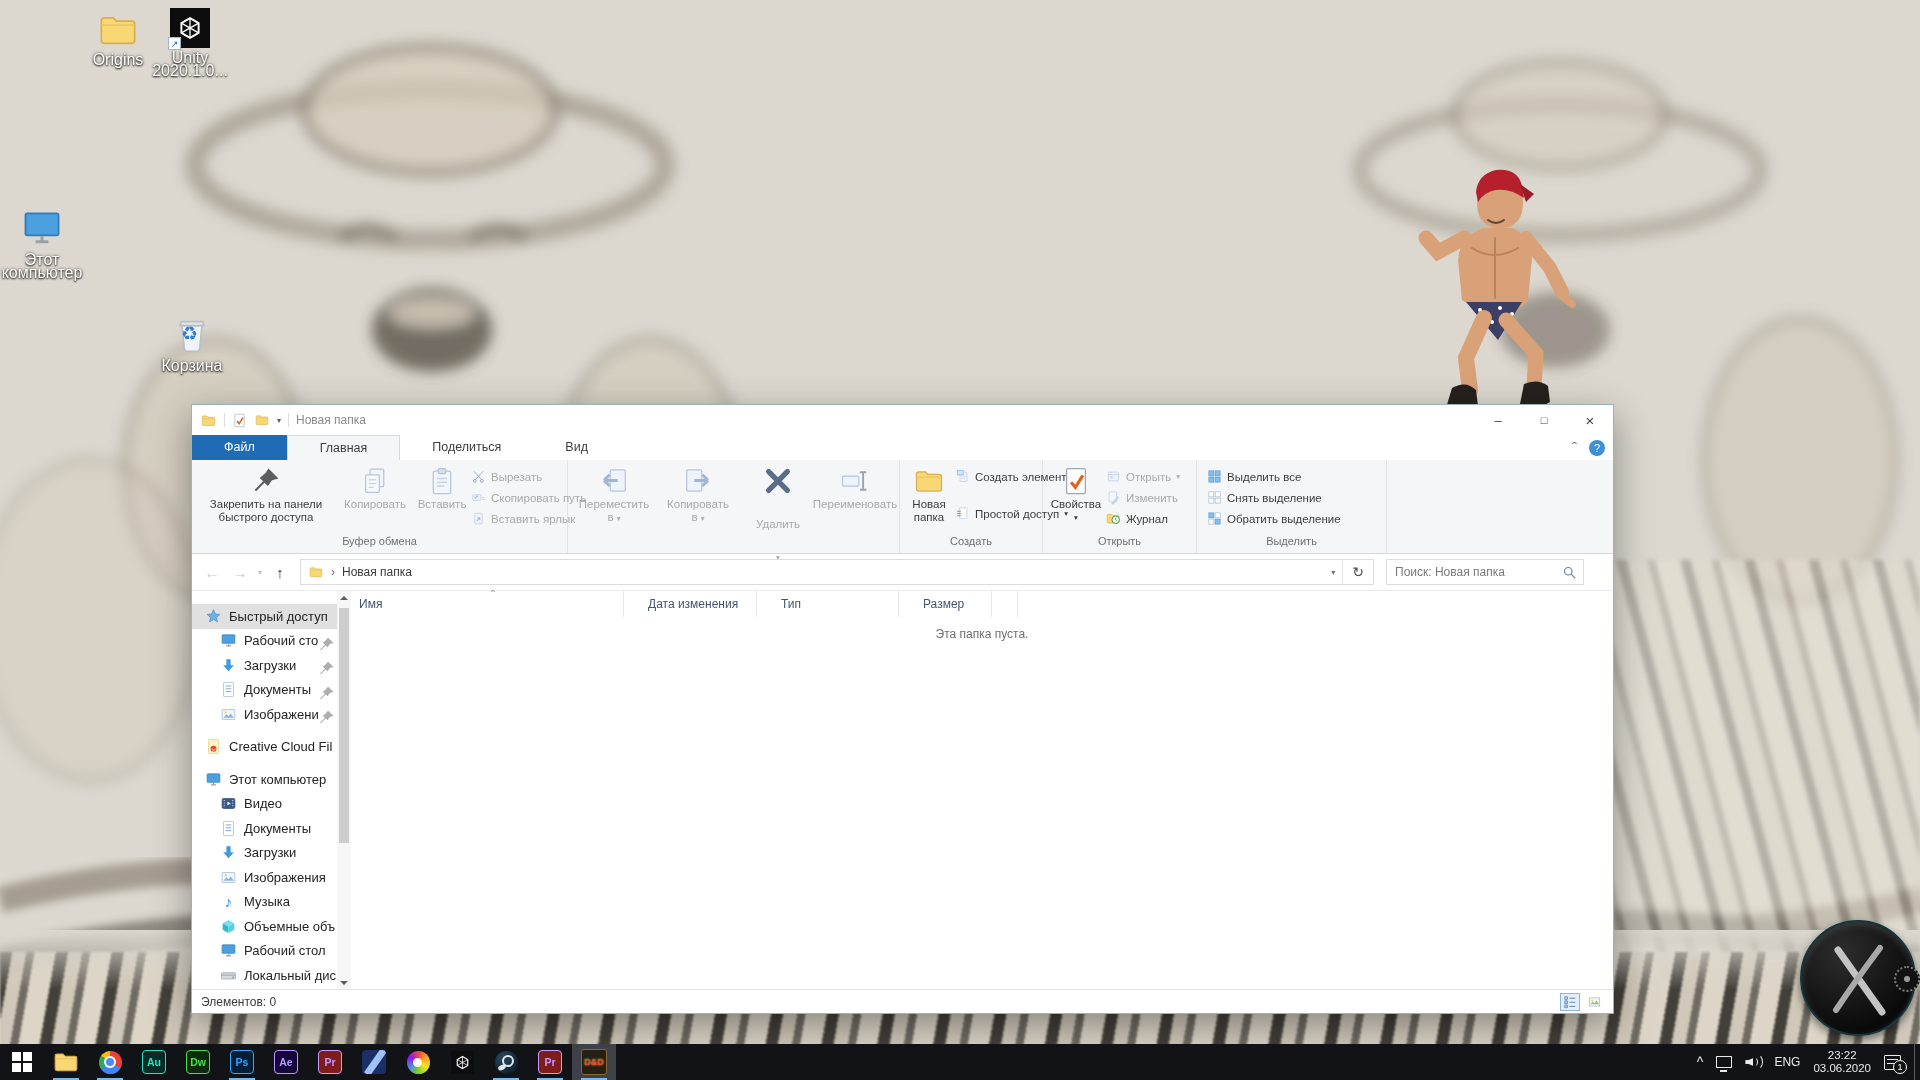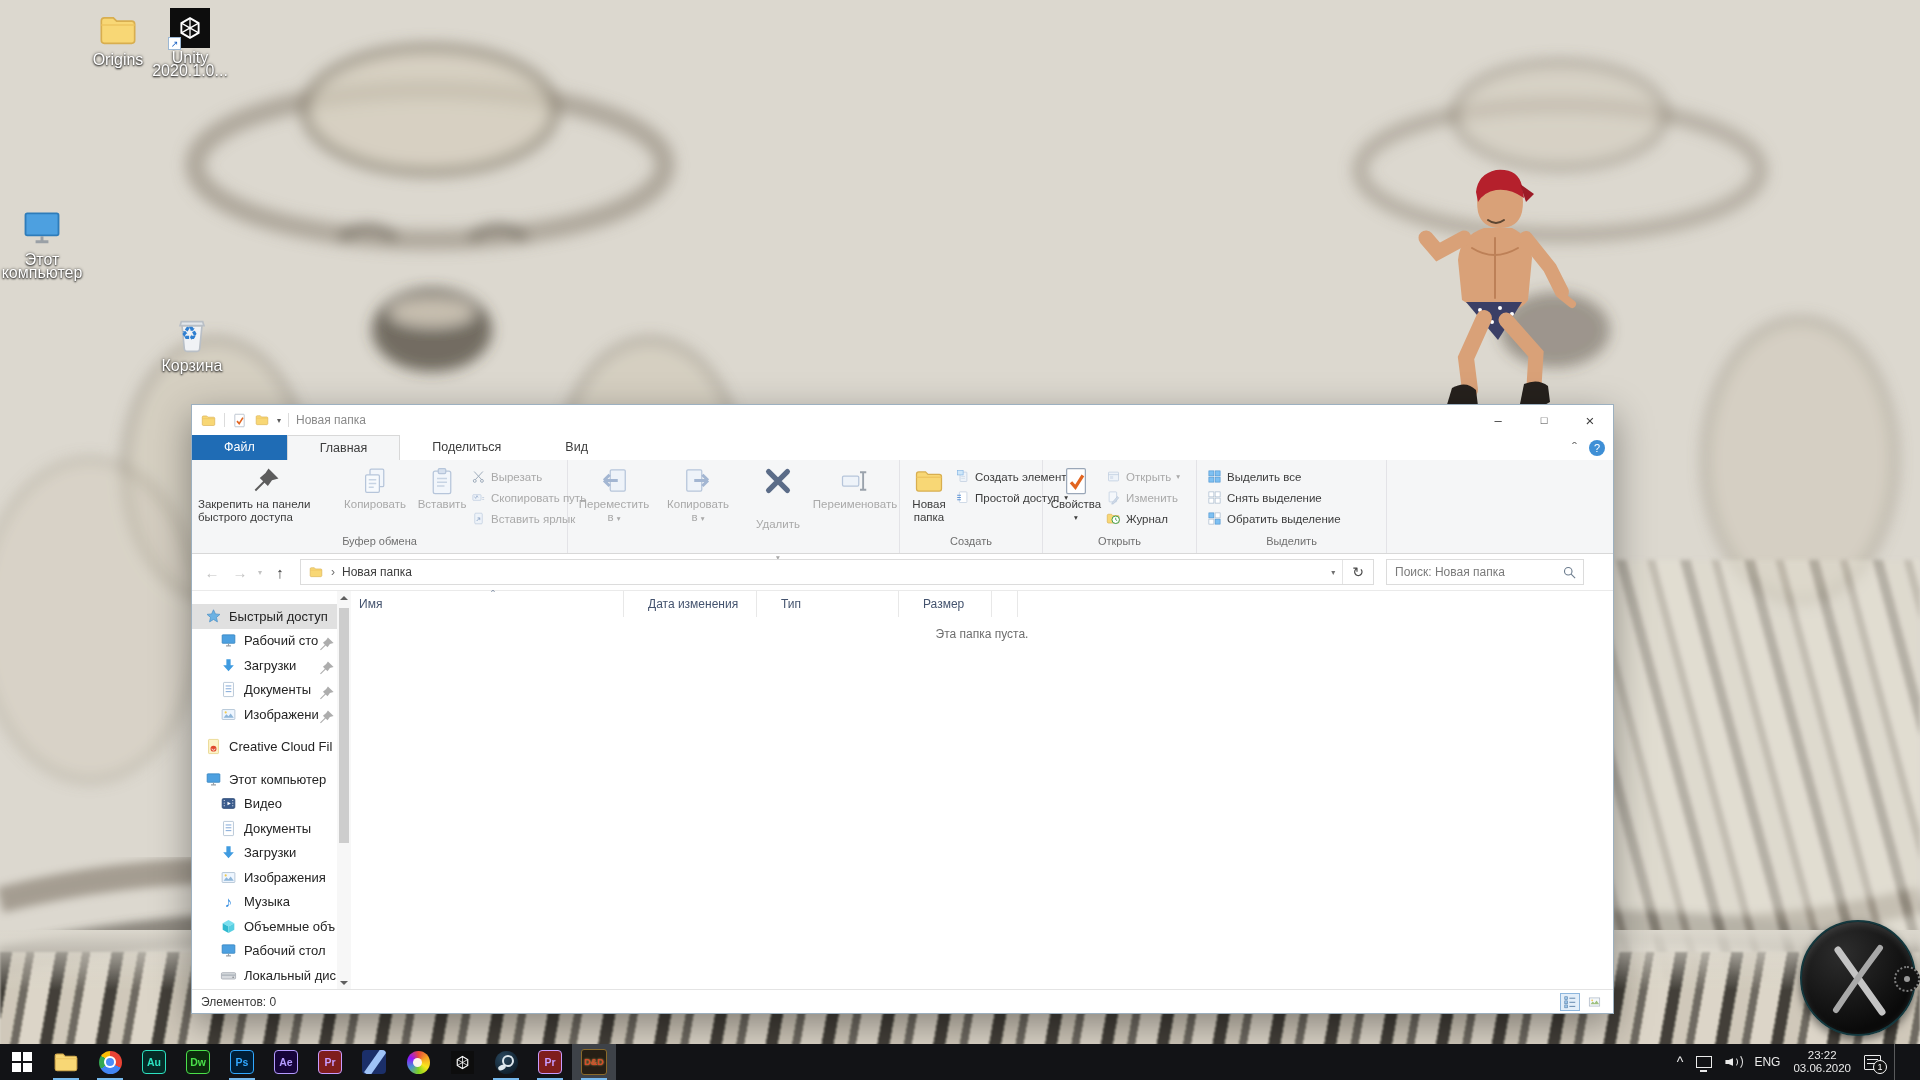--- a/index.html
+++ b/index.html
@@ -72,21 +72,21 @@
   .collapse-caret::before{ content:"ˆ"; font-size:15px; }
   .help-circ { width:16px; height:16px; border-radius:50%; background:#3e8fd6; color:#fff; font-size:11px;
     display:flex; align-items:center; justify-content:center; }
   .help-circ::before{ content:"?"; }
 
   .ribbon { height:94px; background:#f5f6f7; border-bottom:1px solid #d8d8d8; display:flex; }
   .rgroup { height:100%; border-right:1px solid #e3e3e7; display:flex; flex-direction:column; flex:0 0 auto; }
   .rbtns { flex:1; display:flex; align-items:flex-start; padding:5px 3px 0; }
   .rlabel { height:18px; text-align:center; font-size:11px; color:#707070; }
   .blg { display:flex; flex-direction:column; align-items:center; font-size:11.5px; line-height:13px;
-    color:#3c3c3c; text-align:left; padding:1px 3px; flex:0 0 auto; }
+    color:#3c3c3c; text-align:center; padding:1px 3px; flex:0 0 auto; }
   .blg svg { width:30px; height:30px; margin-bottom:2px; }
   .bcol { display:flex; flex-direction:column; justify-content:flex-start; padding-top:1px; }
   .bsm { display:flex; align-items:center; gap:5px; font-size:11.5px; height:21px; white-space:nowrap; color:#3c3c3c; }
   .bsm svg { width:15px; height:15px; }
   .dis { color:#a9a9a9 !important; }
   .caret { font-size:7.5px; }
   .caret::before{ content:"▾"; }
   .vdiv { width:1px; background:#e3e3e7; margin:4px 4px 14px; align-self:stretch; }
 
   .addrrow { height:37px; display:flex; align-items:center; padding:0 8px; gap:4px; border-bottom:1px solid #eaeaea; background:#fff; }
@@ -167,21 +167,21 @@
   .adark { width:24px; height:24px; border-radius:4px; background:#1b2f69; position:relative; overflow:hidden; }
   .adark::before{ content:""; position:absolute; left:10px; top:-3px; width:7px; height:30px; background:#9fc3f7; transform:rotate(35deg); }
   .palette { width:23px; height:23px; border-radius:50%;
     background:conic-gradient(#e94b3c, #f6a623, #f8e71c, #7ed321, #4a90d2, #9013fe, #e94b3c); position:relative; }
   .palette::before{ content:""; position:absolute; left:6px; top:7px; width:9px; height:9px; border-radius:50%; background:#fcf6ec; }
   .dndic { width:26px; height:26px; background:#261f15; border:1.5px solid #8a6a2a; border-radius:3px;
     display:flex; align-items:center; justify-content:center; color:#d84a2a; font-weight:bold; font-size:9px;
     text-shadow:0 0 2px #f0c060; }
   .folder-tb { width:26px; height:26px; }
 
-  .tray { margin-left:auto; display:flex; align-items:center; gap:13px; padding-right:20px; color:#eaeaea; }
+  .tray { margin-left:auto; display:flex; align-items:center; gap:13px; padding-right:0; color:#eaeaea; }
   .tray-chev { font-size:13px; color:#eaeaea; }
   .tray-chev::before{ content:"^"; font-size:14px; }
   .net { width:16px; height:12px; border:1.6px solid #eaeaea; position:relative; }
   .net::after{ content:""; position:absolute; left:3px; bottom:-5px; width:7px; height:2px; background:#eaeaea; }
   .vol { position:relative; width:16px; height:14px; }
   .vol::before{ content:""; position:absolute; left:0; top:3px; width:8px; height:8px; background:#eaeaea;
     clip-path:polygon(0 25%, 40% 25%, 100% 0, 100% 100%, 40% 75%, 0 75%); }
   .vol i { position:absolute; border:1.5px solid transparent; border-right-color:#eaeaea; border-radius:50%; }
   .vol i.a1 { left:4px; top:2px; width:9px; height:10px; }
   .vol i.a2 { left:5px; top:-1px; width:13px; height:16px; }
@@ -582,21 +582,21 @@
 
     <div class="rgroup" style="width:143px;">
       <div class="rbtns">
         <div class="blg" style="width:52px;">
           <svg>
               <use href="#sy-newfolder"></use>
             </svg>
           <span>Новая</span>
           <span>папка</span>
         </div>
-        <div class="bcol" style="font-size:11px;">
+        <div class="bcol" style="font-size:11px;gap:16px;">
           <div class="bsm">
             <svg>
                 <use href="#sy-newitem"></use>
               </svg>
             <span>Создать элемент</span>
             <span class="caret"></span>
           </div>
           <div class="bsm">
             <svg>
                 <use href="#sy-easy"></use>

